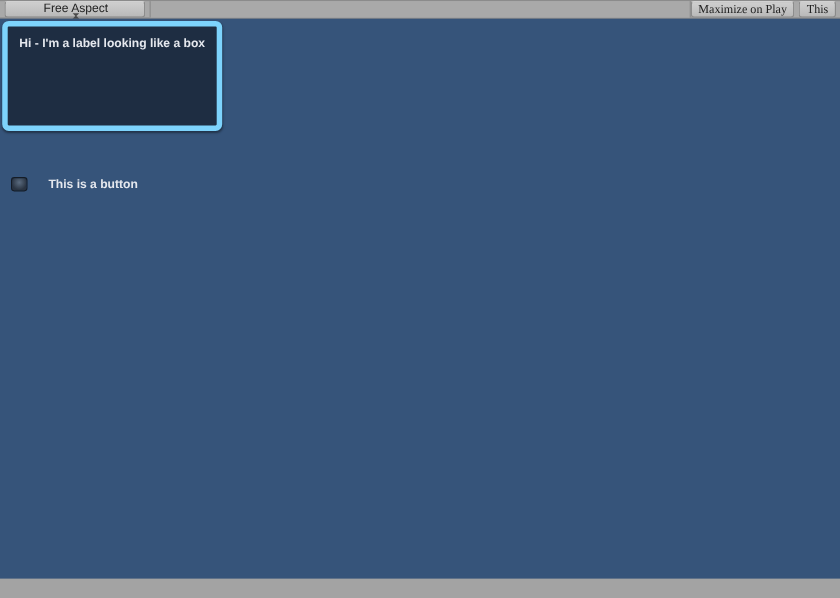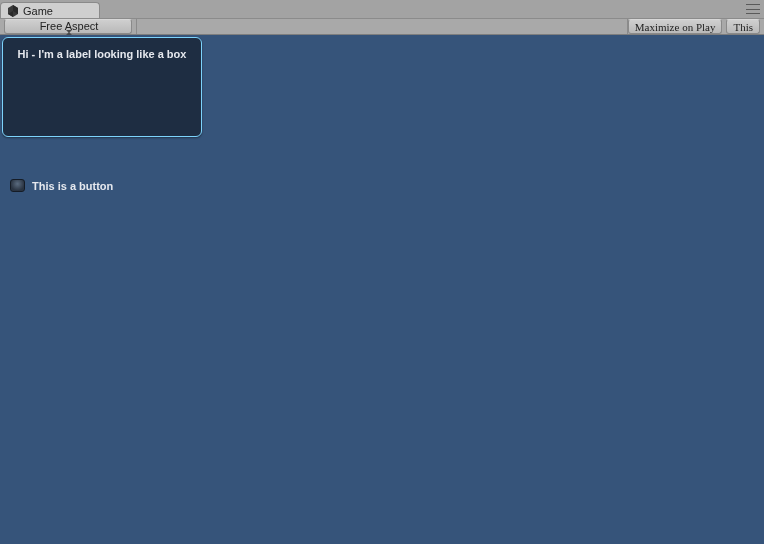--- a/index.html
+++ b/index.html
@@ -133,69 +133,55 @@
     background: #36547a;
   }
 
   .box-label {
     position: absolute;
     top: 2px;
     left: 2px;
     width: 200px;
     height: 100px;
     background: #1e2d42;
-    border: 1px solid #7dd3fc;
+    border: 5px solid #7dd3fc;
     border-radius: 6px;
     box-shadow: 0 1px 2px rgba(0,0,0,0.4);
     padding: 10px 10px;
     color: #e5e8ee;
     font-size: 11px;
     font-weight: bold;
     text-align: center;
   }
 
   .gui-toggle {
     position: absolute;
     top: 144px;
     left: 10px;
     display: flex;
     align-items: center;
-    gap: 7px;
+    gap: 19px;
     color: #e5e8ee;
     font-size: 11px;
     font-weight: bold;
     cursor: pointer;
   }
   .gui-toggle .check {
     width: 15px;
     height: 13px;
     background: radial-gradient(circle at 50% 35%, #5a6b7f 0%, #2a3442 70%);
     border: 1px solid #151c26;
     border-radius: 3px;
   }
 </style>
 </head>
 <body>
 
 <div class="window">
 
-  <div class="tabbar">
-    <div class="tab">
-      <svg width="12" height="12" viewBox="0 0 12 12">
-        <path d="M6 0 L11 3 L11 9 L6 12 L1 9 L1 3 Z" fill="#3a3a3a"></path>
-        <path d="M6 0 L11 3 L6 6 Z M6 12 L1 9 L6 6 Z M11 3 L11 9 L6 6 Z" fill="#2a2a2a"></path>
-      </svg>
-      <span class="tab-label">Game</span>
-    </div>
-    <div class="tab-options">
-      <div class="line"></div>
-      <div class="line"></div>
-      <div class="line"></div>
-    </div>
-  </div>
 
   <div class="toolbar">
     <div class="aspect-dd">
       <span>Free Aspect</span>
       <span class="dd-arrows"></span>
     </div>
     <div class="toolbar-spacer"></div>
     <div class="toolbar-btn">
       <span>Maximize on Play</span>
     </div>

